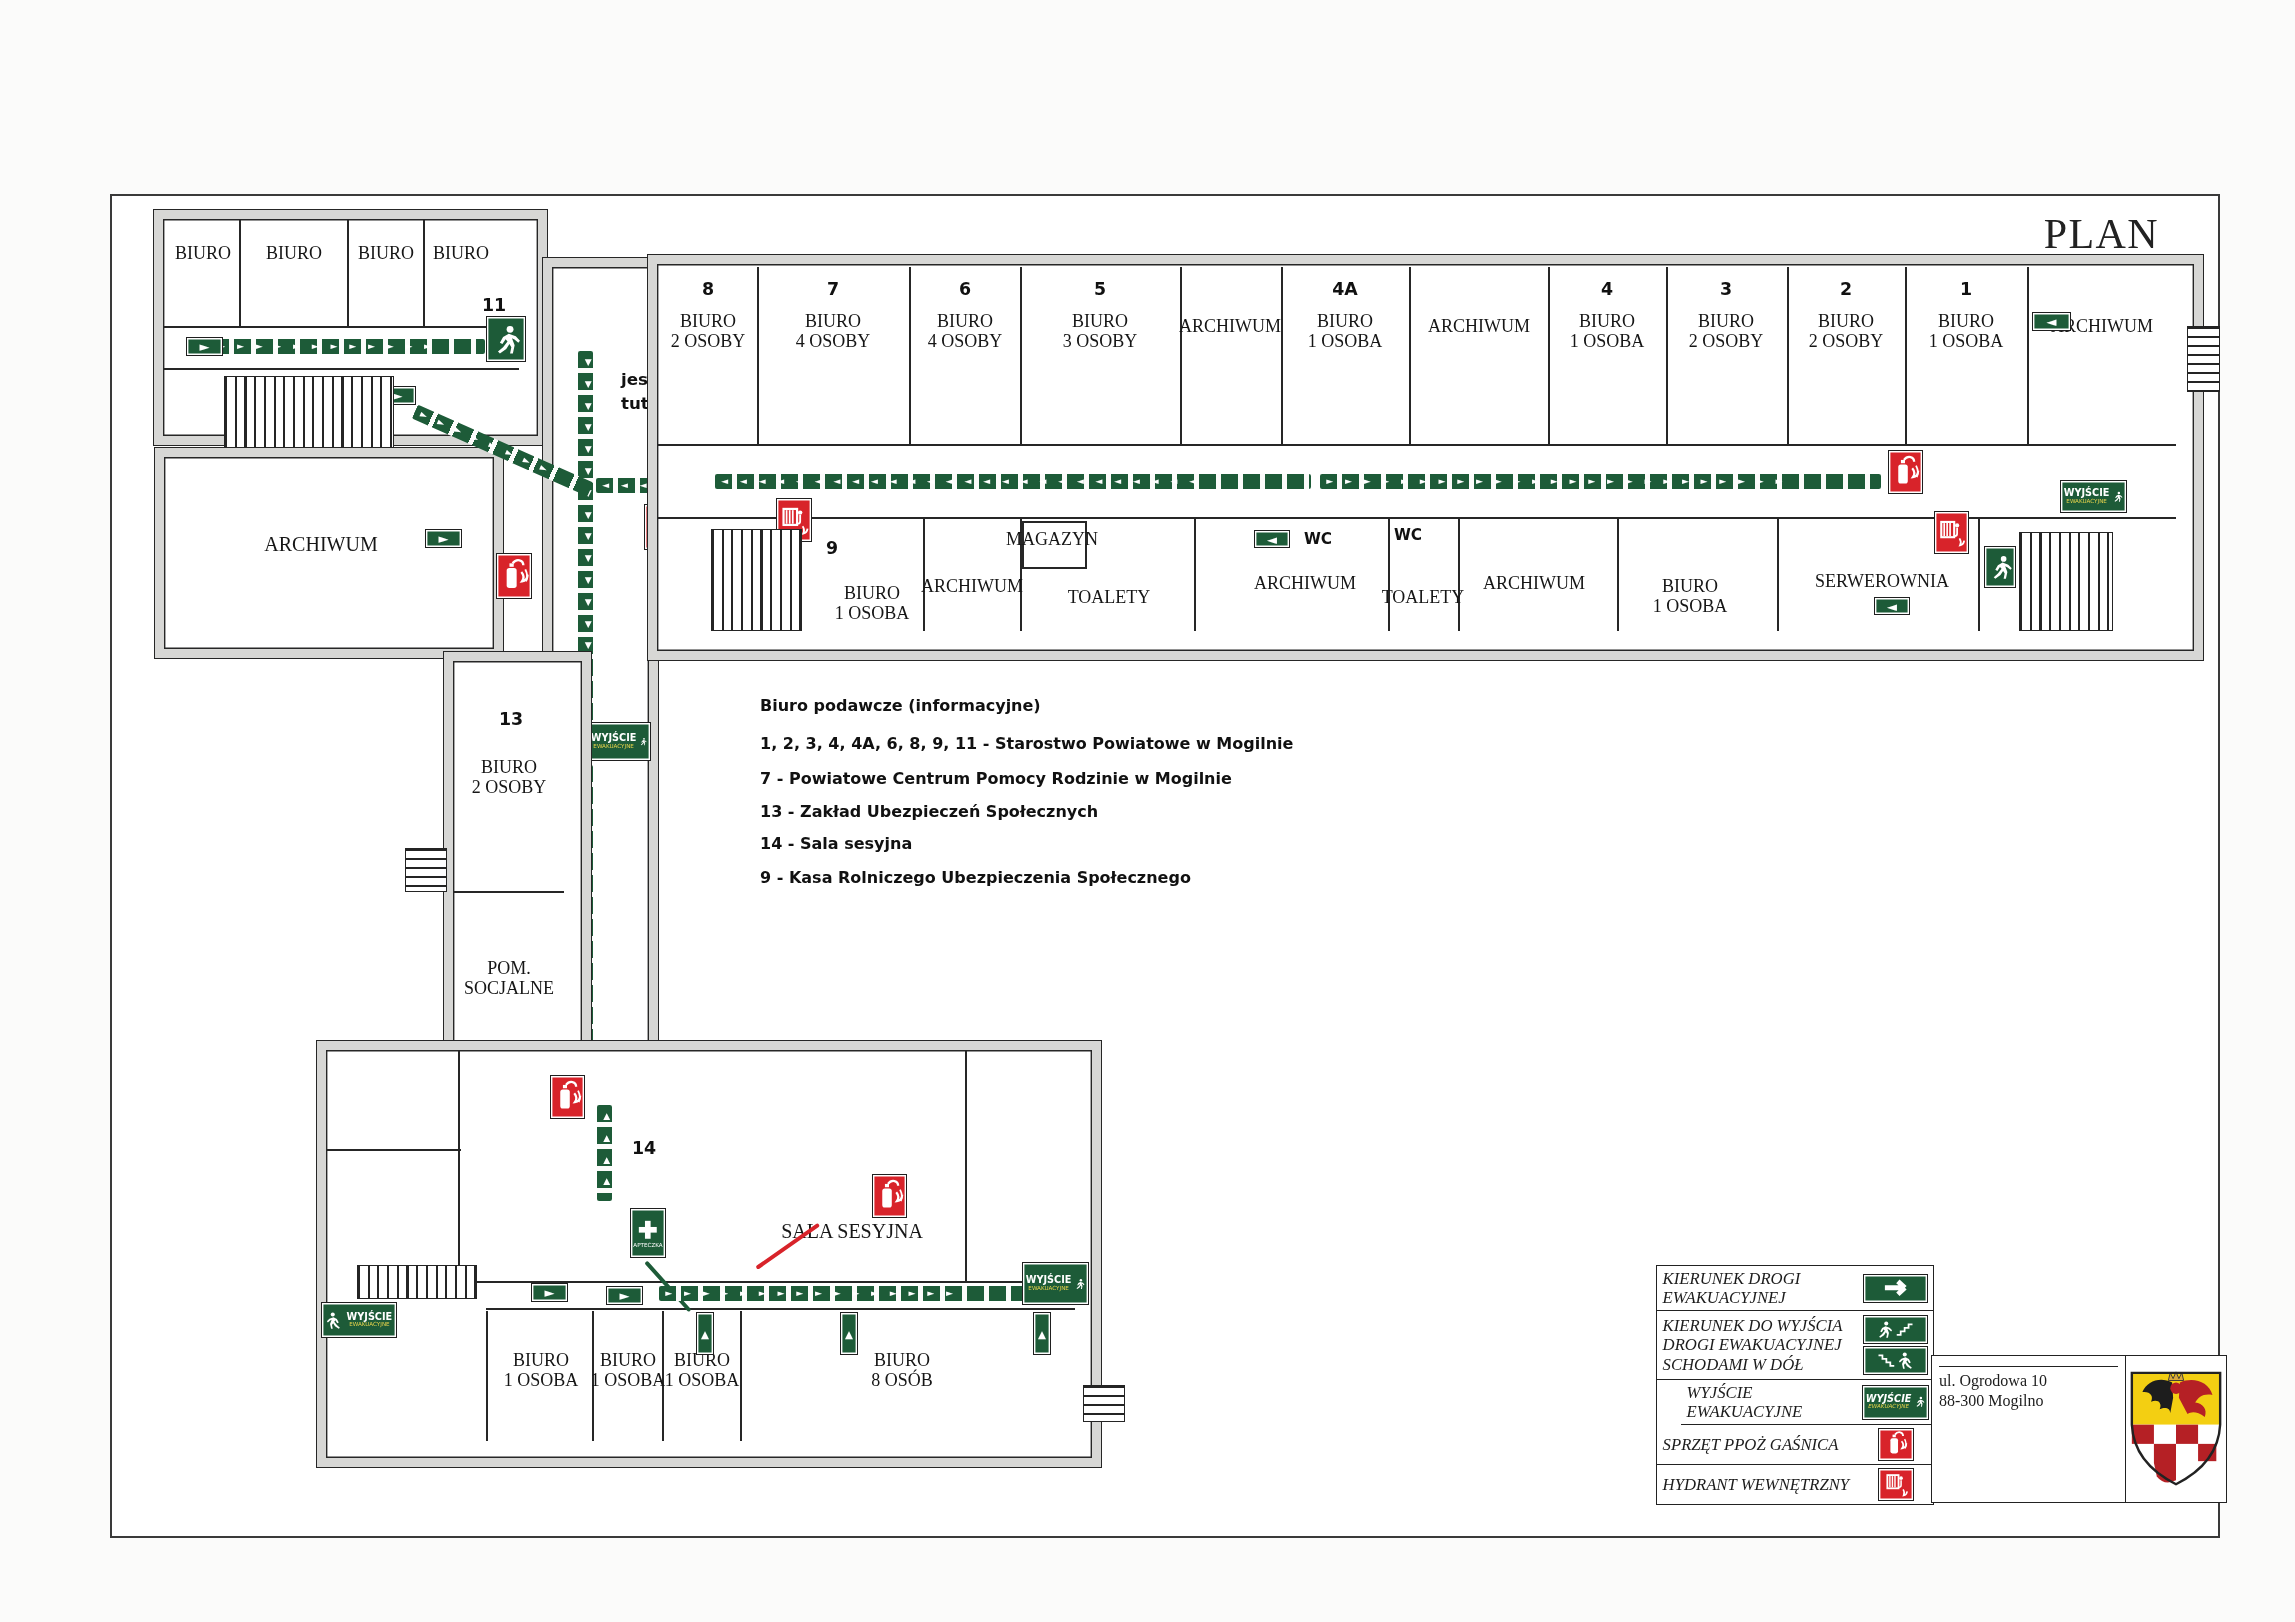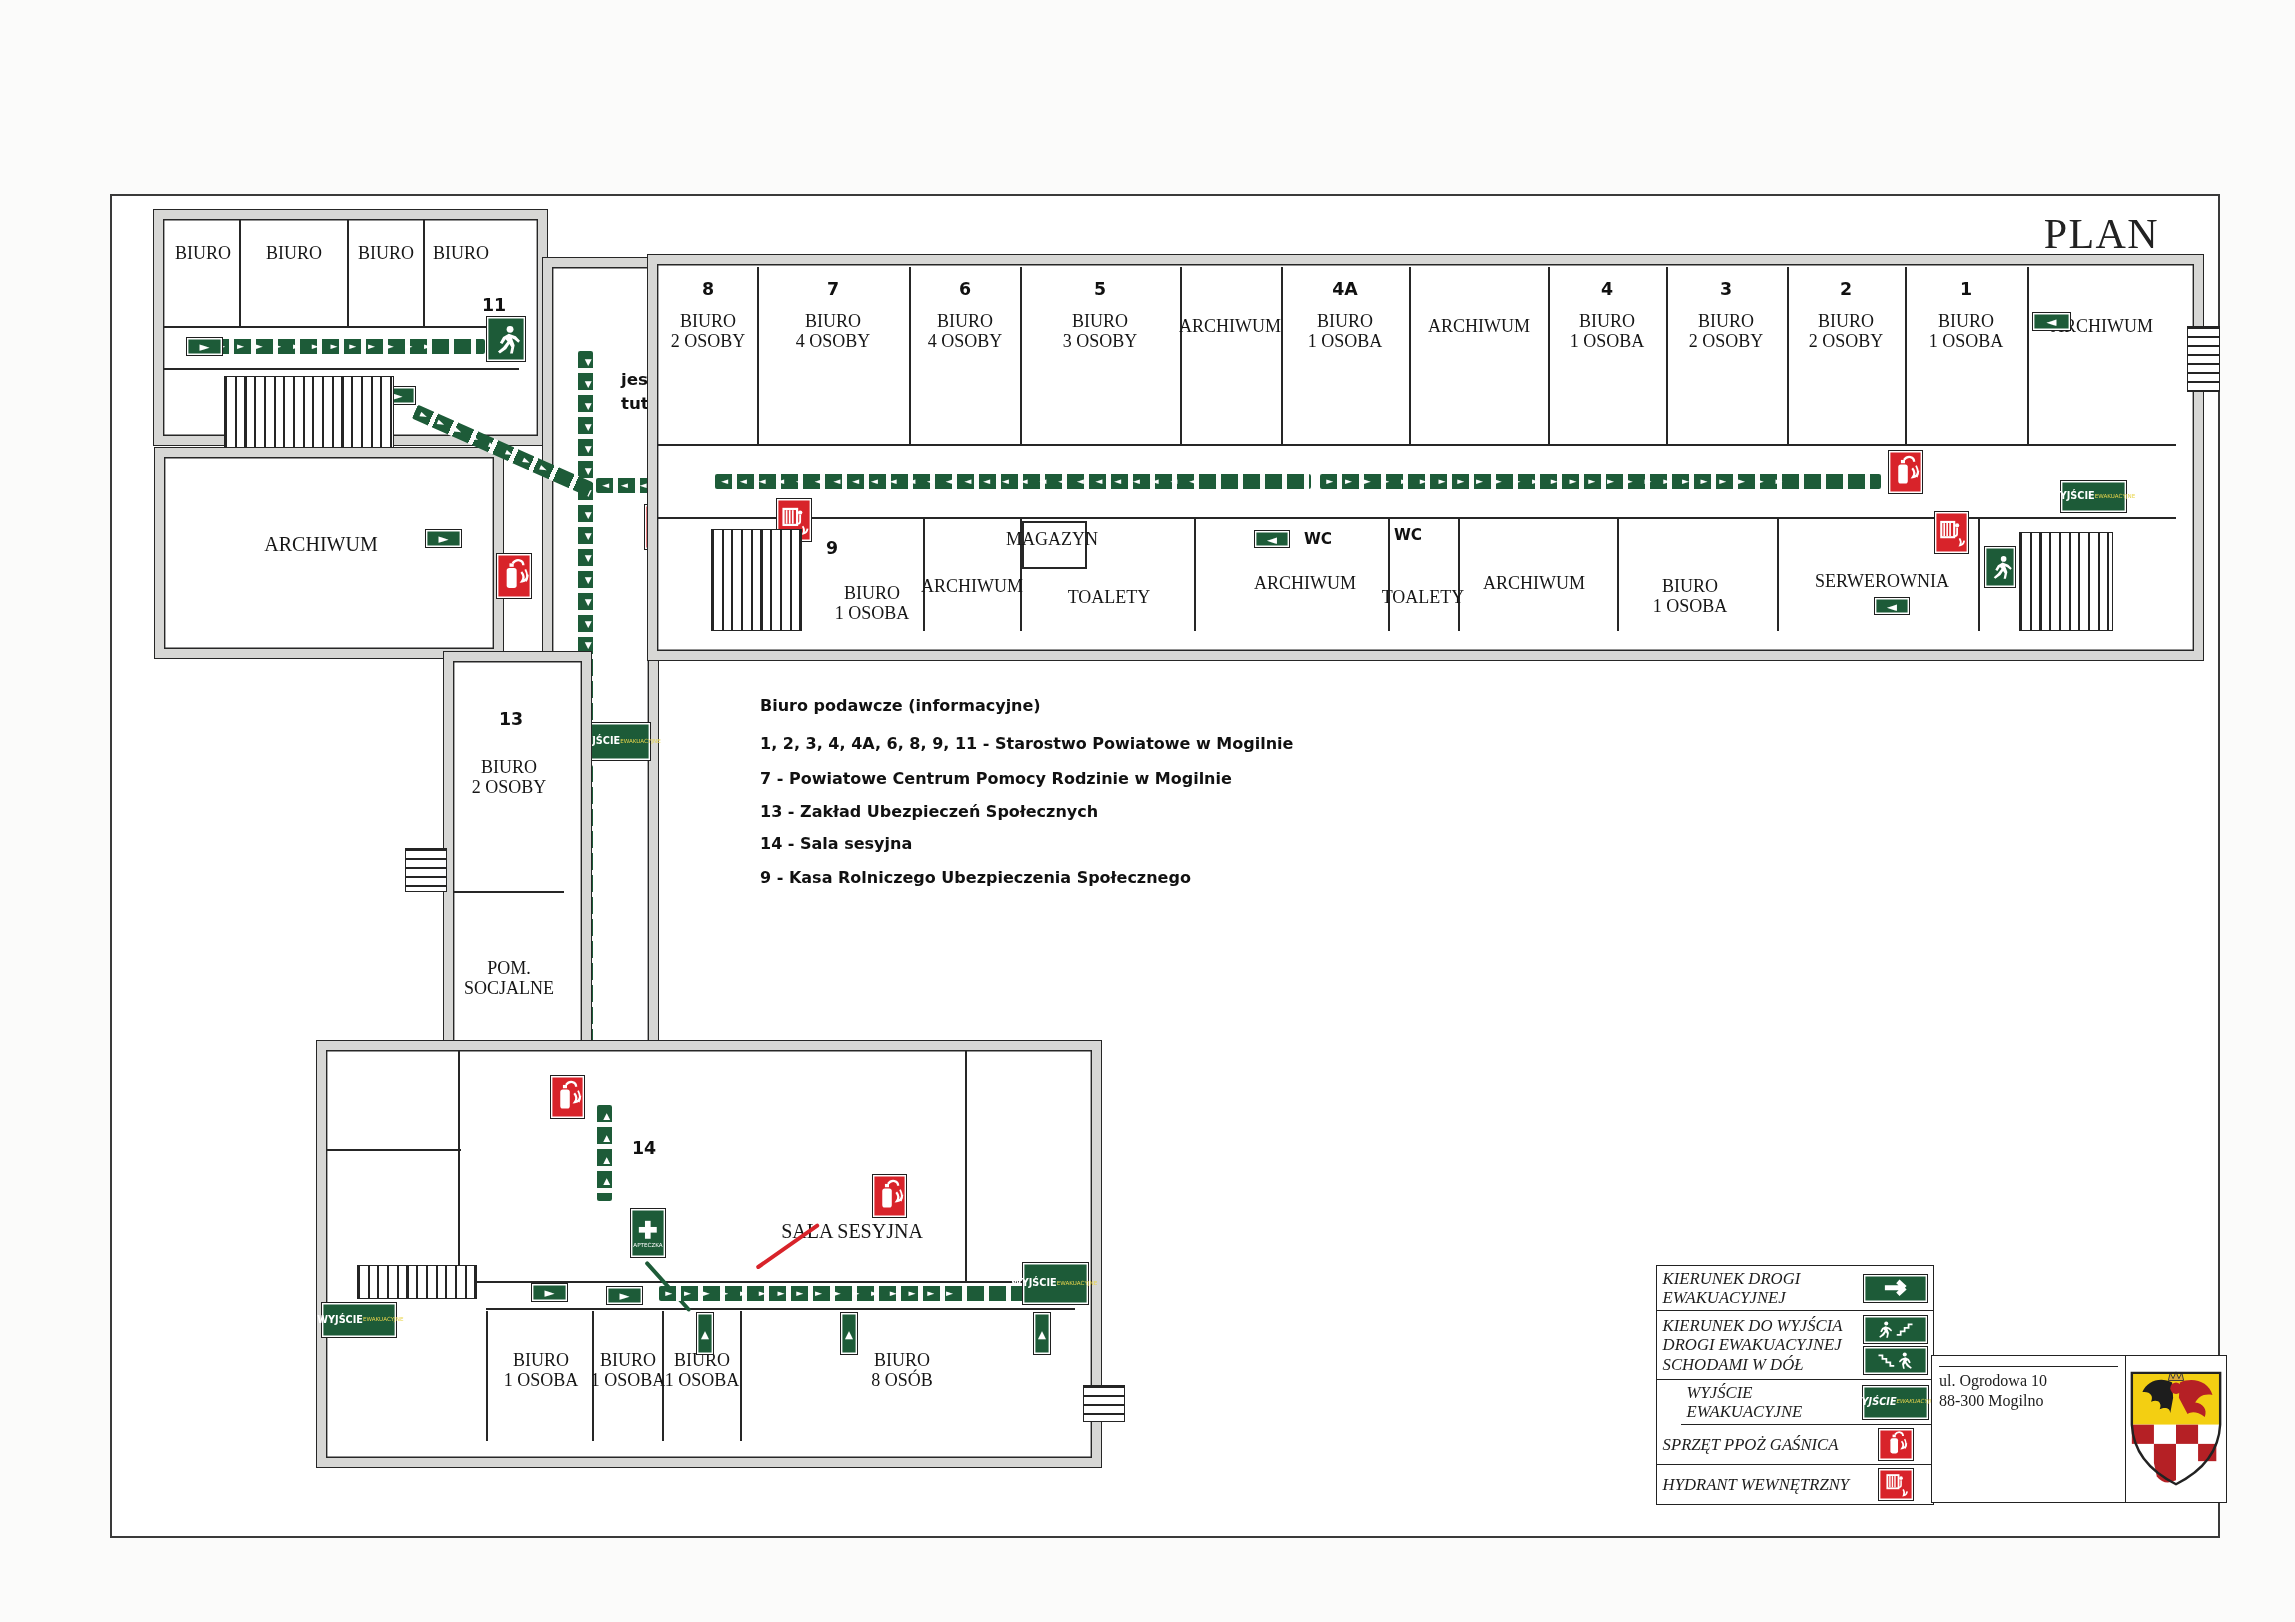--- a/index.html
+++ b/index.html
@@ -13,21 +13,21 @@
   .num{position:absolute;font-family:"DejaVu Sans",sans-serif;font-weight:bold;font-size:17.4px;transform:translateX(-50%);color:#111;}
   .title{position:absolute;font-family:"Liberation Serif",serif;font-size:42px;letter-spacing:1.4px;color:#222;text-align:right;}
   .epath{position:absolute;color:#fff;font-family:"DejaVu Sans",sans-serif;font-size:9px;letter-spacing:11.8px;overflow:hidden;background:repeating-linear-gradient(90deg,#1d5b38 0 17.4px,#fbfbfa 17.4px 22px);border-radius:2.1px;padding-left:6.2px;}
   .epath.v{writing-mode:vertical-rl;text-orientation:upright;letter-spacing:11.8px;padding-left:0;padding-top:6.2px;background:repeating-linear-gradient(180deg,#1d5b38 0 17.4px,#fbfbfa 17.4px 22px);}
   .sign{position:absolute;display:flex;align-items:center;justify-content:center;box-sizing:border-box;border:1.4px solid #1f1f1f;box-shadow:inset 0 0 0 1.4px #fff;}
   .sg{background:#1d5b38;color:#fff;}
   .sr{background:#d8232a;}
   .sign-h{font-family:"DejaVu Sans",sans-serif;font-weight:bold;font-size:13px;line-height:1;}
   .sign-v{font-family:"DejaVu Sans",sans-serif;font-weight:bold;font-size:10.4px;}
   .wys{display:flex;flex-direction:row;align-items:center;gap:2.8px;padding:1.4px 2.8px;}
-  .wys-t{display:flex;align-items:center;line-height:1.05;font-family:"DejaVu Sans",sans-serif;}
+  .wys-t{display:flex;flex-direction:column;align-items:center;line-height:1.05;font-family:"DejaVu Sans",sans-serif;}
   .wys-t .t1{font-size:9.7px;font-weight:bold;color:#fff;}
   .wys-t .t2{font-size:5.6px;color:#e8d44c;}
   .stairs{position:absolute;background:repeating-linear-gradient(90deg,#242424 0 2.1px,#fff 2.1px 9.7px);border:1.4px solid #242424;}
   .stairs.h{background:repeating-linear-gradient(180deg,#242424 0 2.1px,#fff 2.1px 9px);}
   .info{position:absolute;font-family:"DejaVu Sans",sans-serif;font-weight:bold;font-size:16px;color:#111;white-space:nowrap;}
   .leg{position:absolute;border:1.4px solid #222;background:#fff;}
   .leg-row{display:flex;border-bottom:1.4px solid #222;align-items:center;font-style:italic;}
   .leg-row:last-child{border-bottom:none;}
   .leg-txt{flex:1;padding:2.8px 5.6px;font-size:16.7px;line-height:1.15;font-family:"Liberation Serif",serif;}
   .leg-ico{width:75px;display:flex;flex-direction:column;align-items:center;justify-content:center;gap:2.1px;padding:2.1px 0;}

